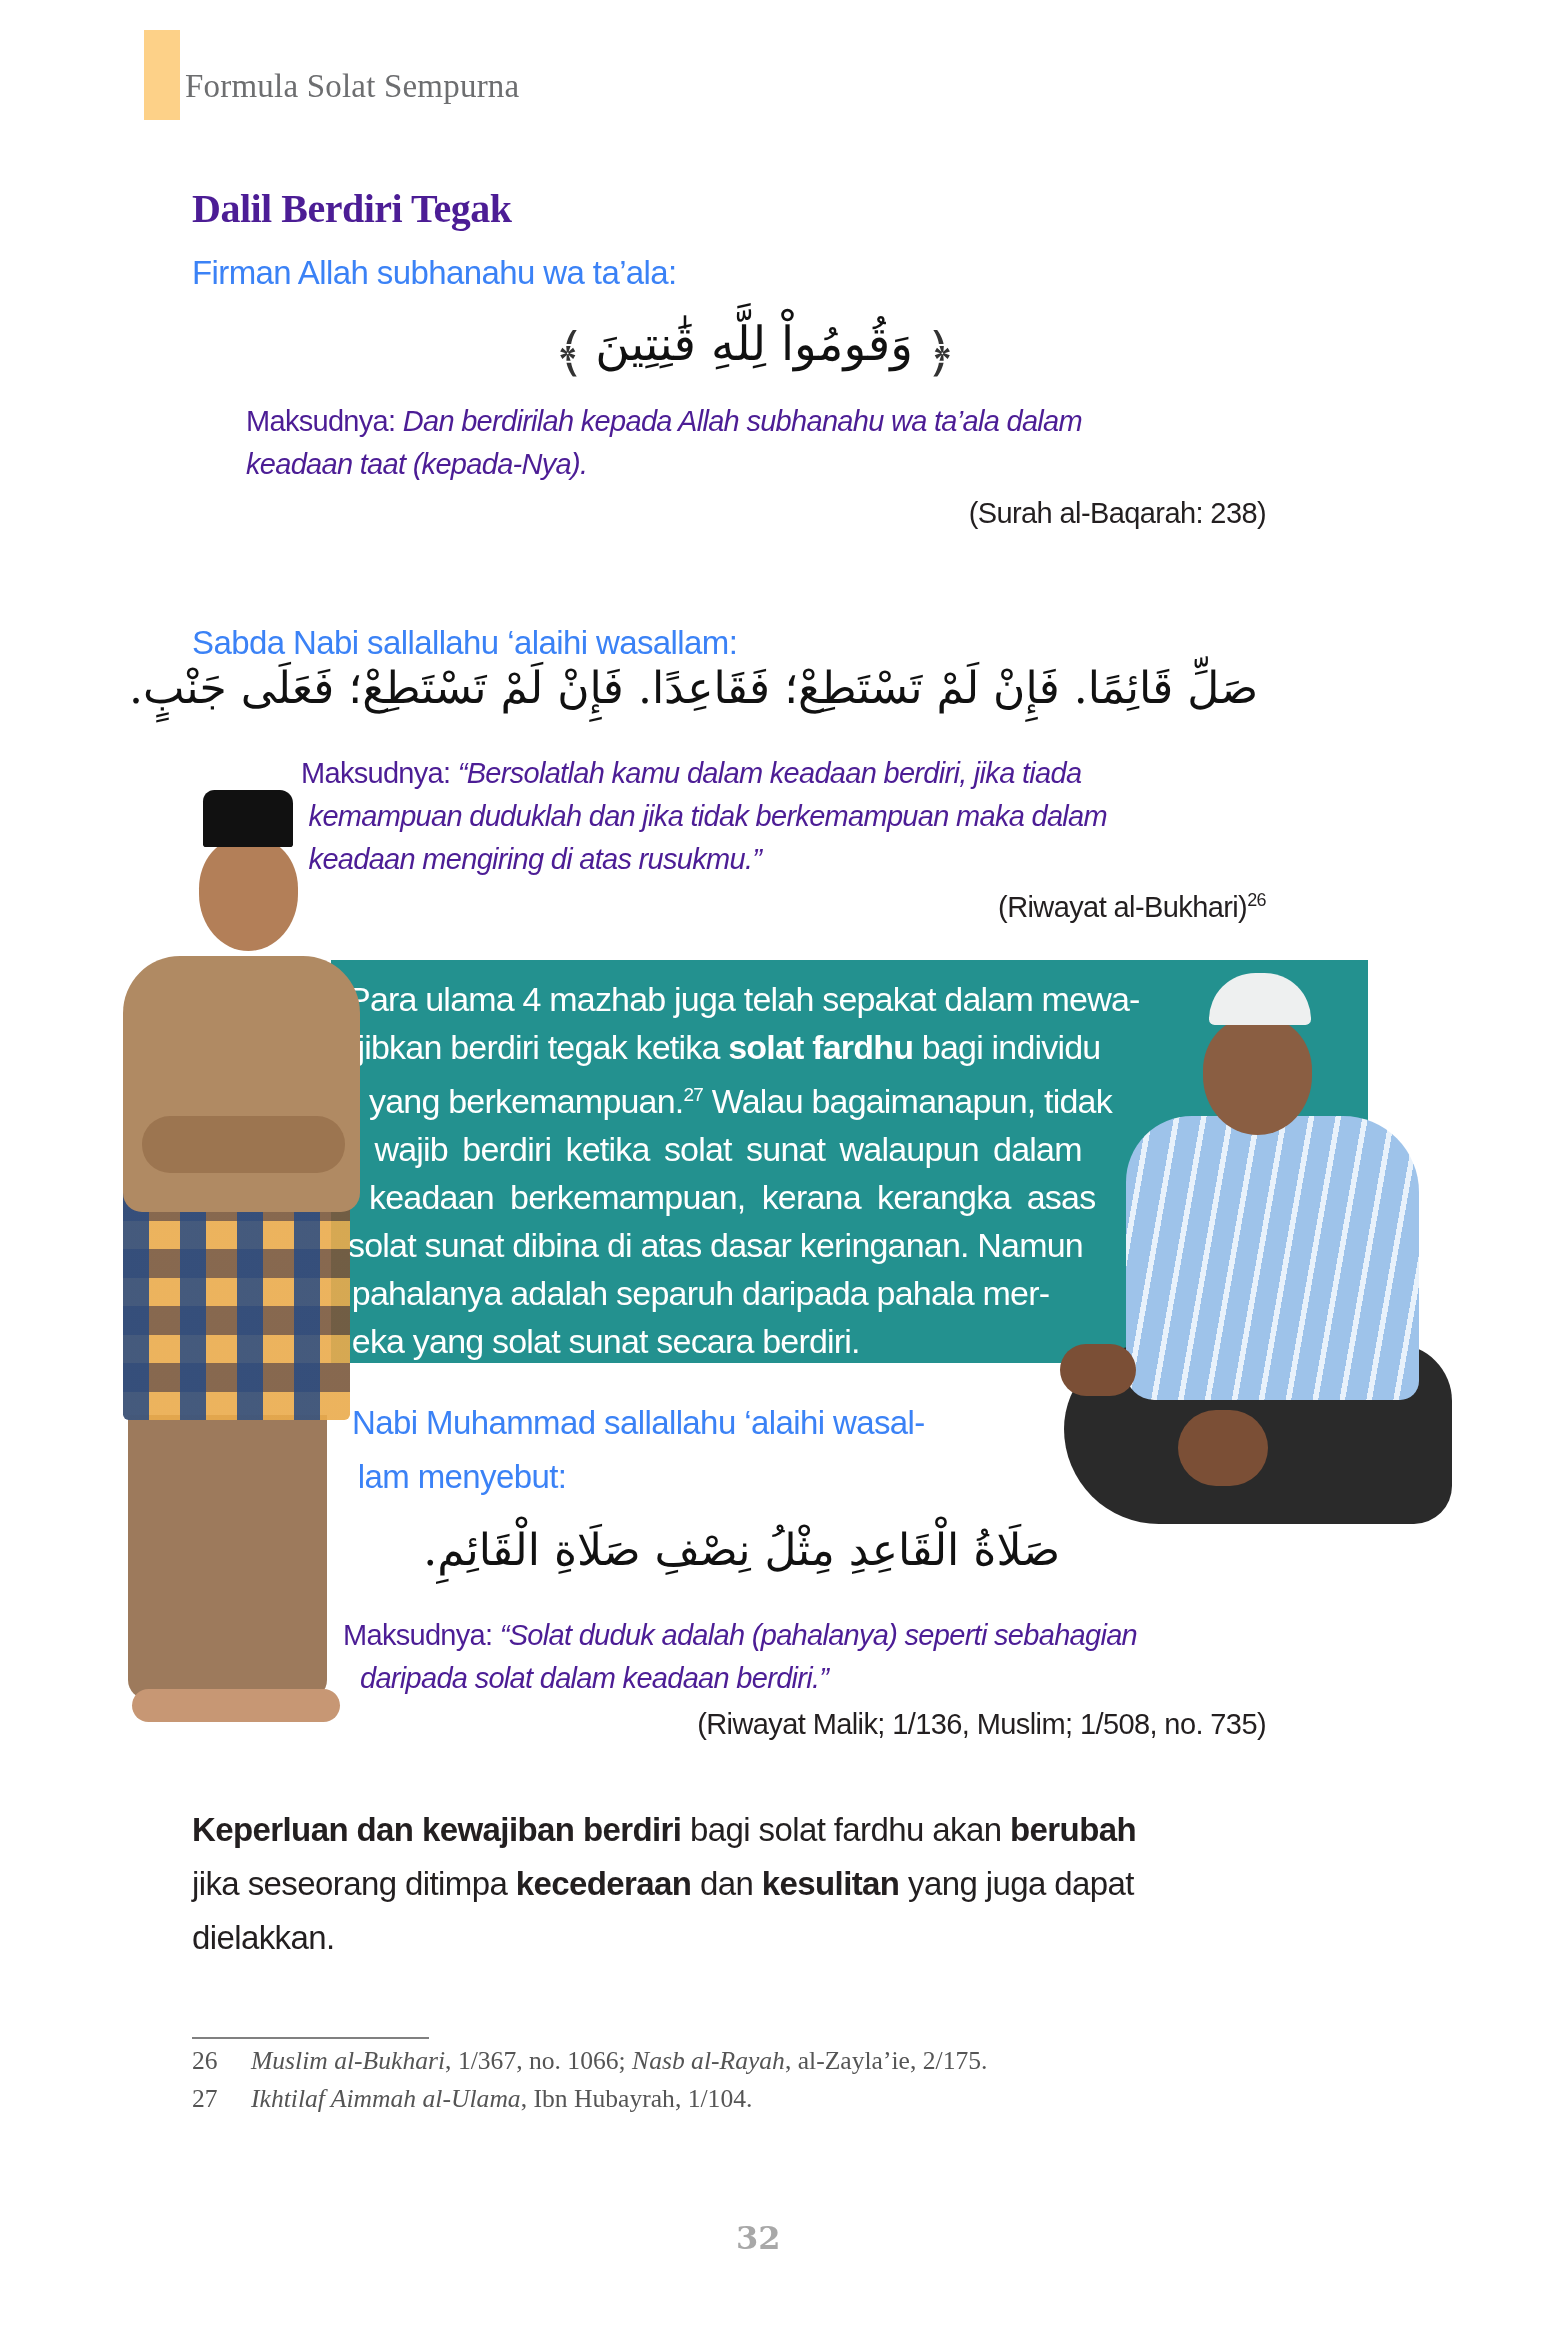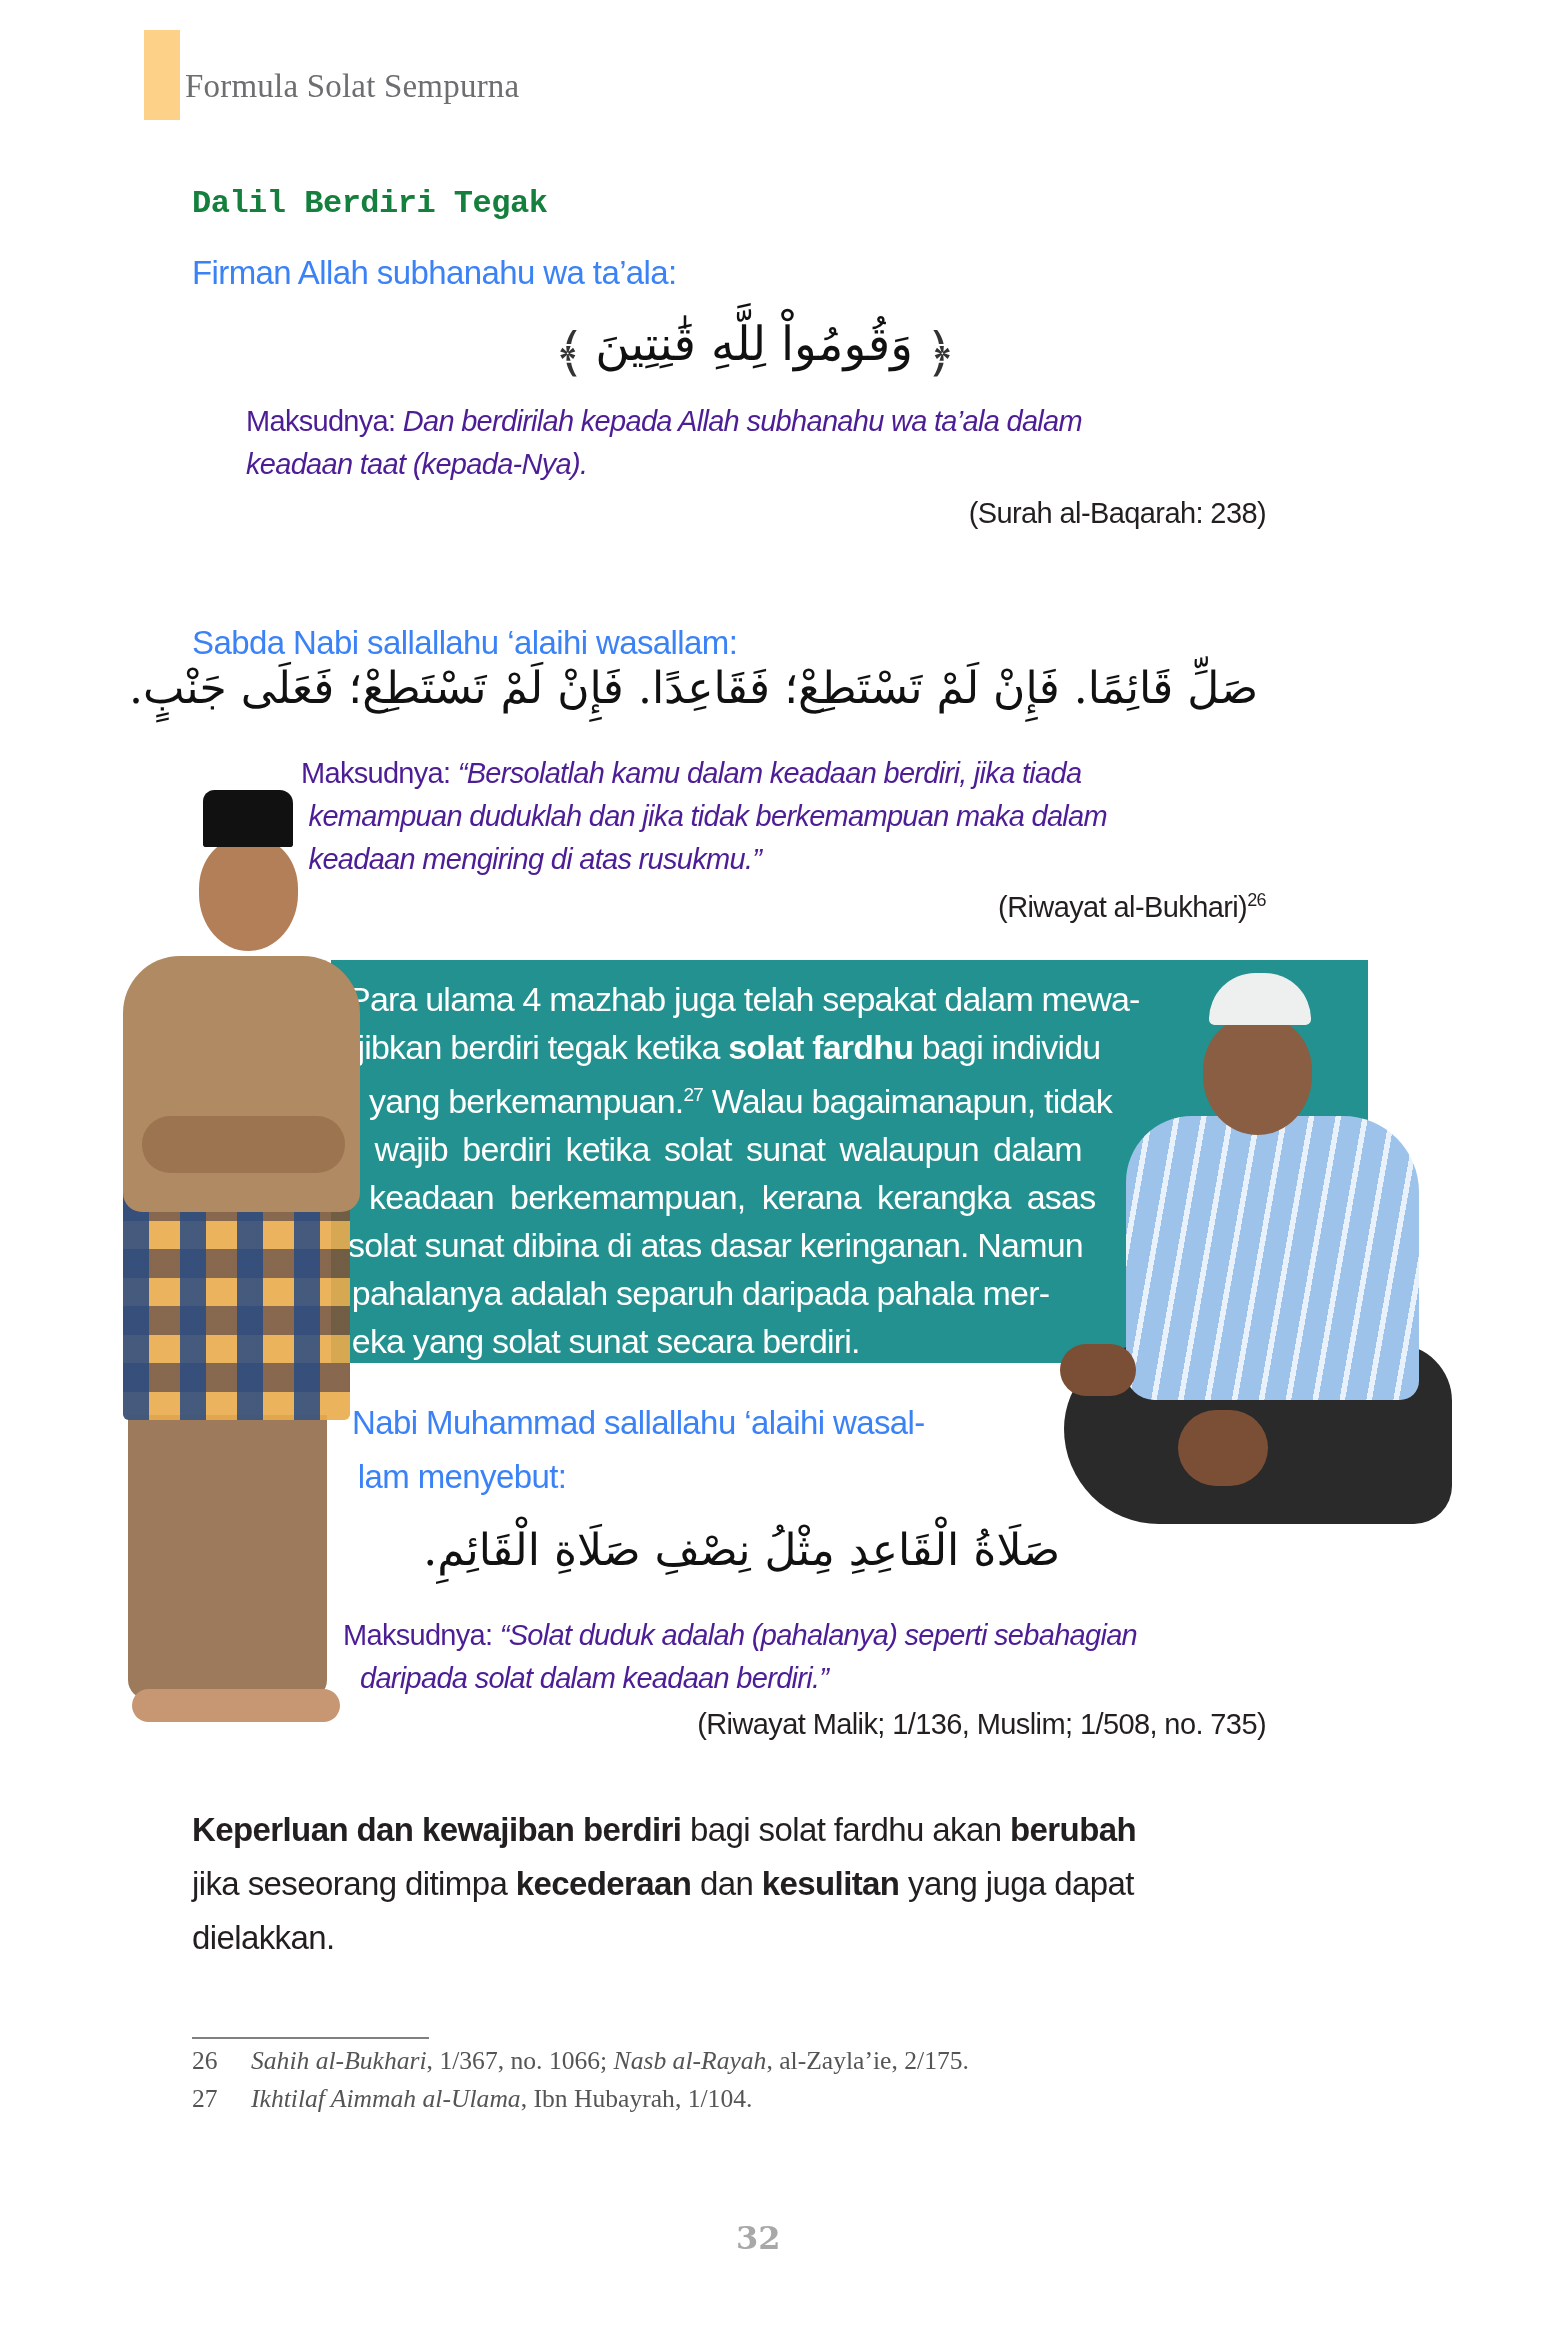--- a/index.html
+++ b/index.html
@@ -3,22 +3,22 @@
 <meta charset="utf-8">
 <style>
   html, body { margin: 0; padding: 0; background: #ffffff; }
   body { width: 1567px; height: 2348px; position: relative; overflow: hidden;
          font-family: "DejaVu Sans", "Liberation Sans", sans-serif; color: #231f20; }
 
   .running-bar { position: absolute; left: 144px; top: 30px; width: 36px; height: 90px; background: #fdd188; }
   .running-title { position: absolute; left: 185px; top: 68px; font-family: "Liberation Serif", serif;
                    font-size: 33px; color: #6d6e70; letter-spacing: 0.2px; }
 
-  .heading { position: absolute; left: 192px; top: 185px; font-family: Liberation Mono, monospace;
-             font-weight: bold; font-size: 32px; color: #15803d; letter-spacing: -0.5px; }
+  .heading { position: absolute; left: 192px; top: 185px; font-family: Liberation Serif, serif;
+             font-weight: bold; font-size: 40px; color: #4c1d95; letter-spacing: -0.5px; }
   .intro { position: absolute; left: 192px; font-family: "Liberation Sans", sans-serif; font-size: 33px;
            color: #3b82f6; letter-spacing: -0.6px; }
 
   .arabic { position: absolute; direction: rtl; font-family: "DejaVu Serif", serif; color: #111; white-space: nowrap; }
   .verse-frame { position: absolute; left: 554px; top: 312px; width: 402px; height: 87px; }
   .verse-frame .orn { position: absolute; top: 9.5px; font-size: 53px; color: #333; font-family: "DejaVu Serif", serif; }
 
   .meaning { position: absolute; font-family: "Liberation Sans", sans-serif; font-size: 29px; color: #4c1d95;
              line-height: 43px; letter-spacing: -0.7px; }
   .meaning i { font-style: italic; }
@@ -152,20 +152,20 @@
 </div>
 
 <div class="body-para">
   <span class="ln"><b>Keperluan dan kewajiban berdiri</b><span> bagi solat fardhu akan </span><b>berubah</b></span>
   <span class="ln"><span>jika seseorang ditimpa </span><b>kecederaan</b><span> dan </span><b>kesulitan</b><span> yang juga dapat</span></span>
   <span class="ln">dielakkan.</span>
 </div>
 
 <div class="fn-rule"></div>
 <div class="footnote" style="top:2046px;">
-  <span class="num">26</span><i>Sahih al-Bukhari</i><span>, 1/367, no. 1066; </span><i>Nasb al-Rayah</i><span>, al-Zayla’ie, 2/175.</span>
+  <span class="num">26</span><i>Muslim al-Bukhari</i><span>, 1/367, no. 1066; </span><i>Nasb al-Rayah</i><span>, al-Zayla’ie, 2/175.</span>
 </div>
 <div class="footnote" style="top:2084px;">
   <span class="num">27</span><i>Ikhtilaf Aimmah al-Ulama</i><span>, Ibn Hubayrah, 1/104.</span>
 </div>
 
 <div class="page-number">32</div>
 
 
 </body></html>

